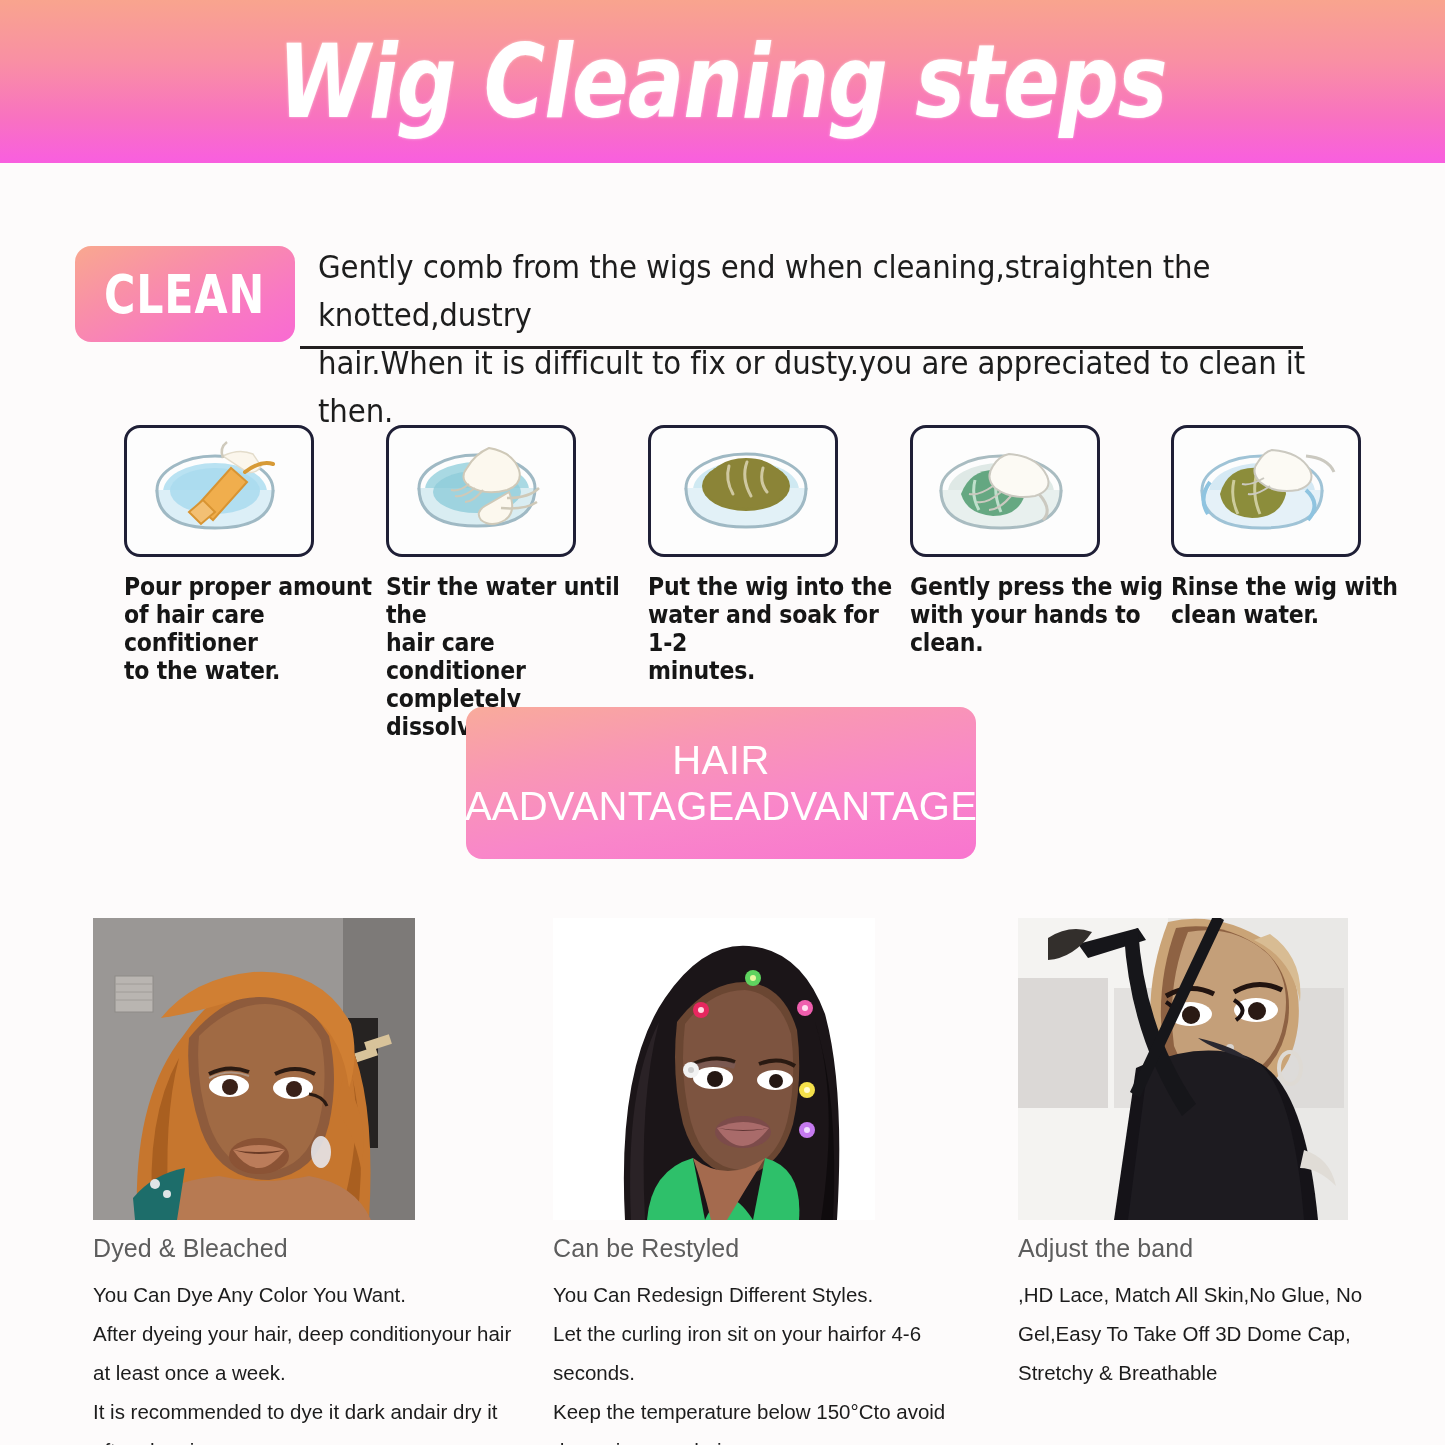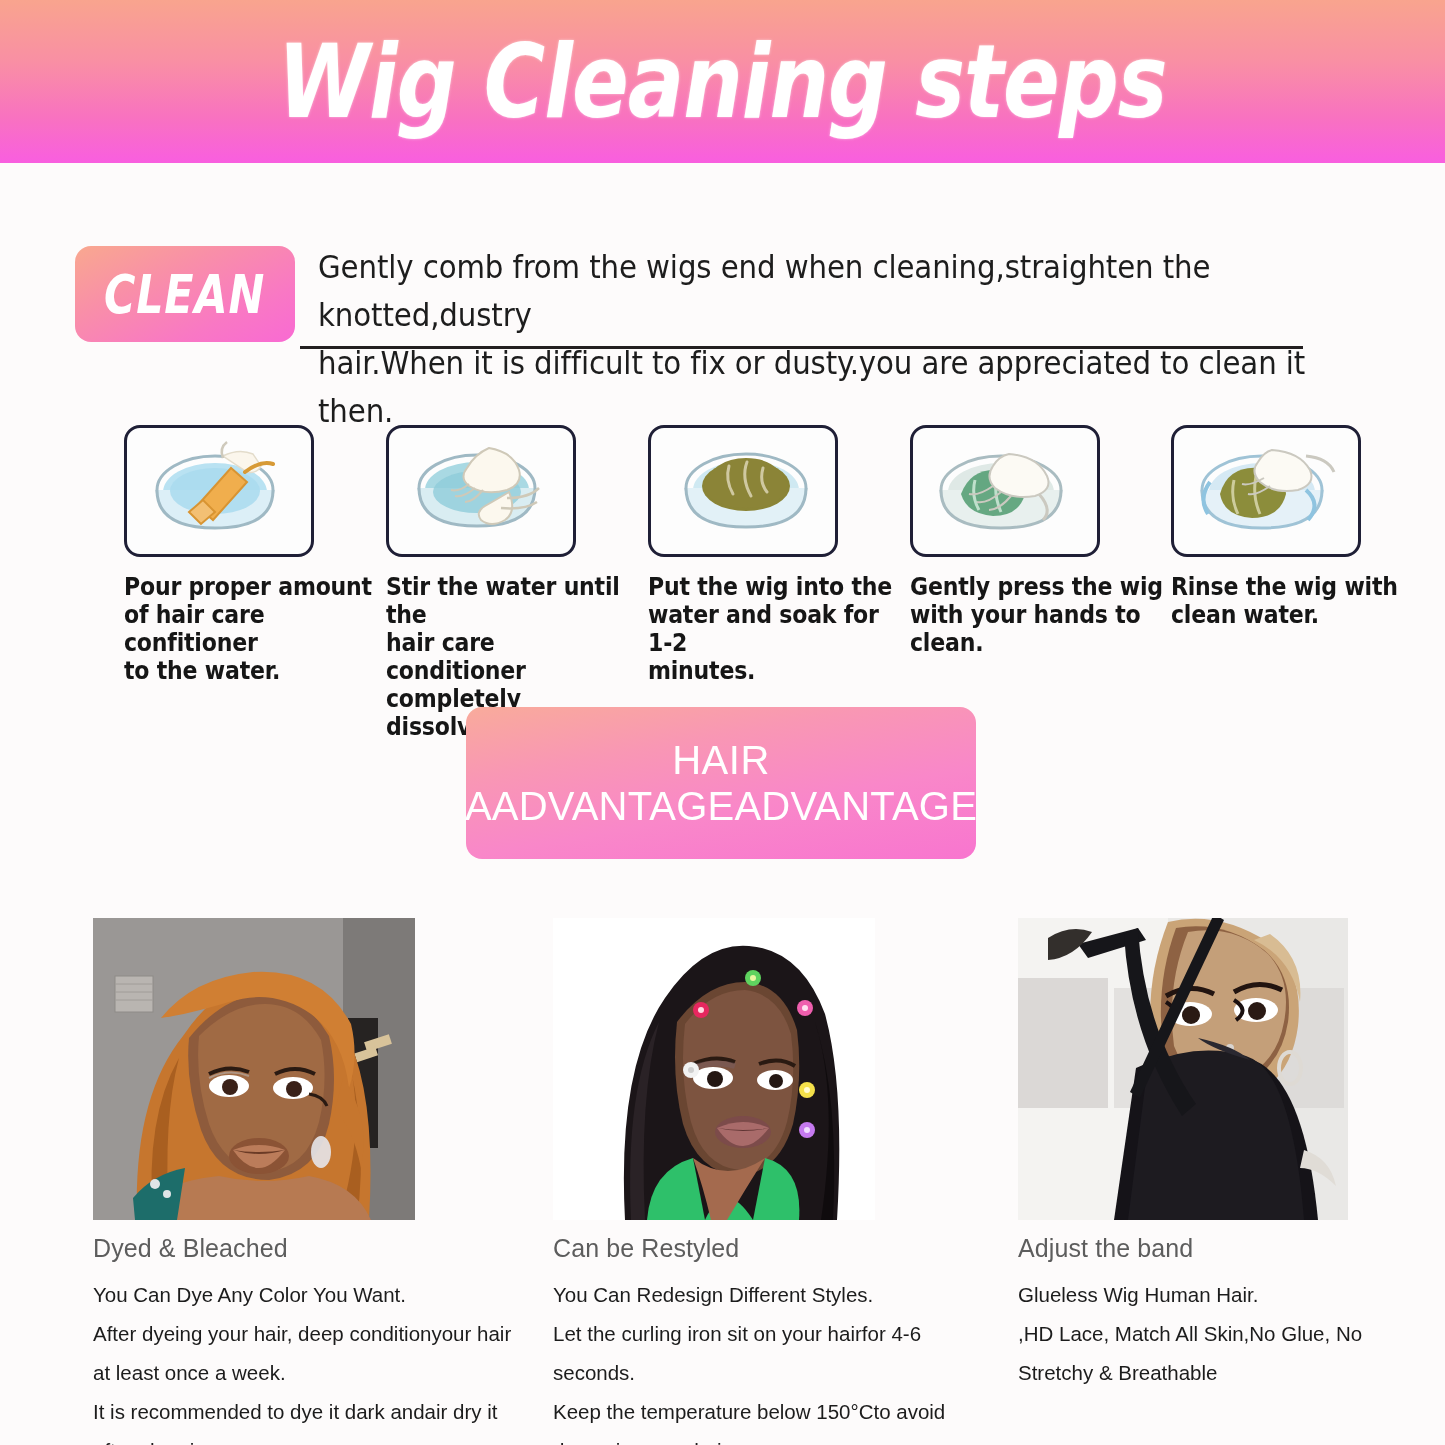--- a/index.html
+++ b/index.html
@@ -26,21 +26,21 @@
     text-shadow:0 0 3px rgba(255,255,255,.55);
     white-space:nowrap;
   }
 
   
   .clean-row{position:absolute;left:0;top:246px;width:1445px;height:110px;}
   .clean-badge{
     position:absolute;left:75px;top:0;width:220px;height:96px;
     border-radius:16px;
     background:linear-gradient(155deg,#f9a88f 0%,#f98fa8 35%,#f978c4 72%,#f96ad3 100%);
-    display:flex;align-items:center;justify-content:center;font-style:italic;
+    display:flex;align-items:center;justify-content:center;
   }
   .clean-badge-label{
     font-family:"DejaVu Sans Condensed","Liberation Sans",sans-serif;
     font-weight:700;font-size:54px;color:#ffffff;letter-spacing:1px;
     transform:scaleX(0.88);
   }
   .clean-text{
     position:absolute;left:318px;top:-3px;width:1000px;
     font-family:"DejaVu Sans Condensed","Liberation Sans",sans-serif;
     font-size:32.5px;line-height:48px;color:#1d1d1d;
@@ -377,18 +377,18 @@
         <path d="M180 120 Q216 128 232 142 Q196 132 180 120 Z" fill="#2a2830"></path>
         <path d="M60 26 L120 10 L128 22 L70 40 Z" fill="#16161a"></path>
         <path d="M120 10 Q126 110 178 186 L164 198 Q112 118 106 16 Z" fill="#16161a"></path>
         <path d="M196 -4 L206 2 L122 180 L112 174 Z" fill="#16161a"></path>
         <path d="M30 20 Q52 6 74 14 Q56 40 30 42 Z" fill="#332f2c"></path>
         <path d="M286 232 Q312 240 318 268 Q300 250 282 250 Z" fill="#e0dcd6"></path>
       </svg>
     </div>
     <div class="col-title">Adjust the band</div>
     <div class="col-body">
-      <div>Glueless Wig Human Hair.</div>
       <div>,HD Lace, Match All Skin,No Glue, No</div>
+      <div>Gel,Easy To Take Off 3D Dome Cap,</div>
       <div>Stretchy &amp; Breathable</div>
     </div>
   </div>
 </div>
 
 </body></html>

